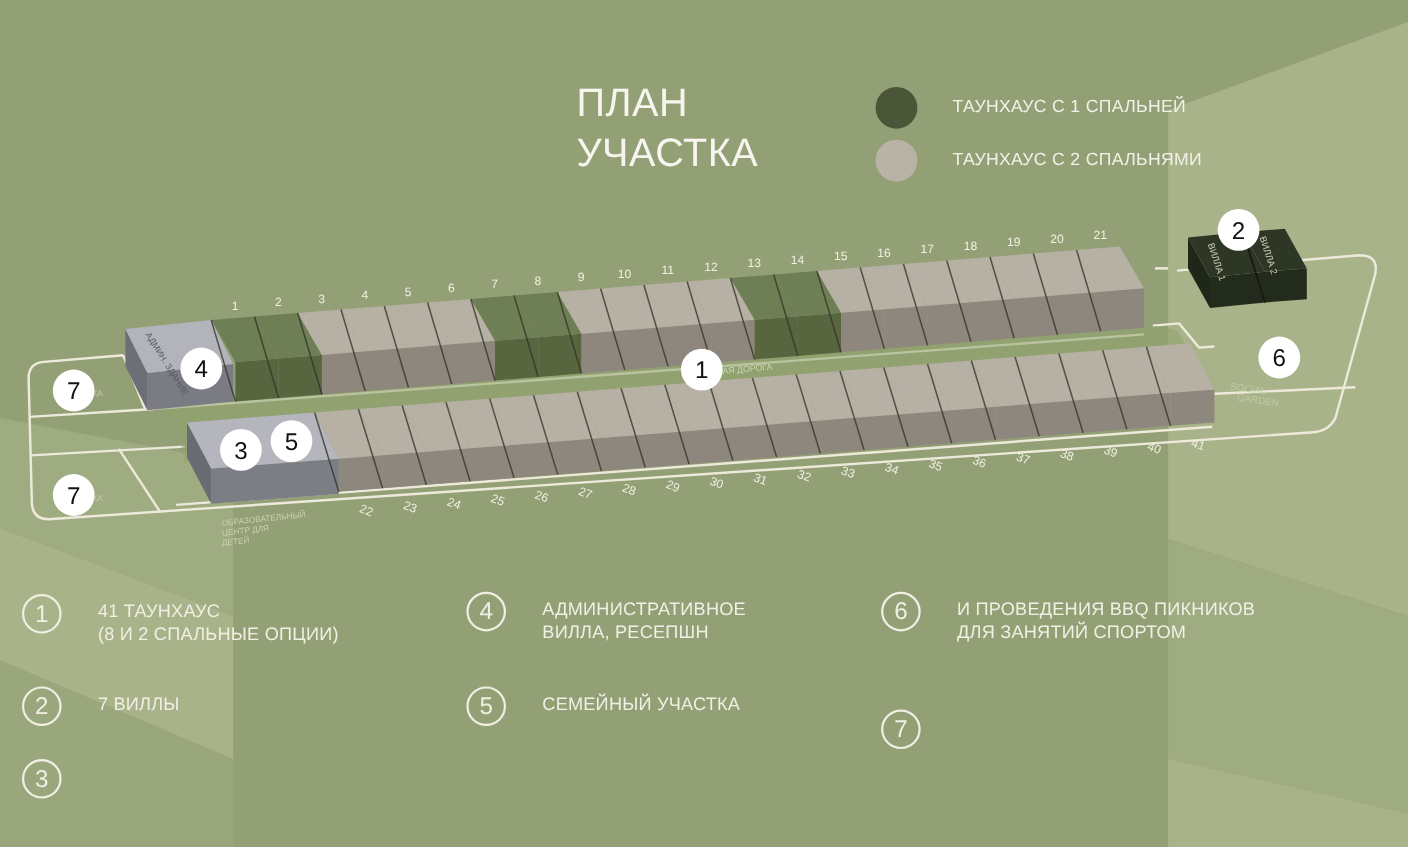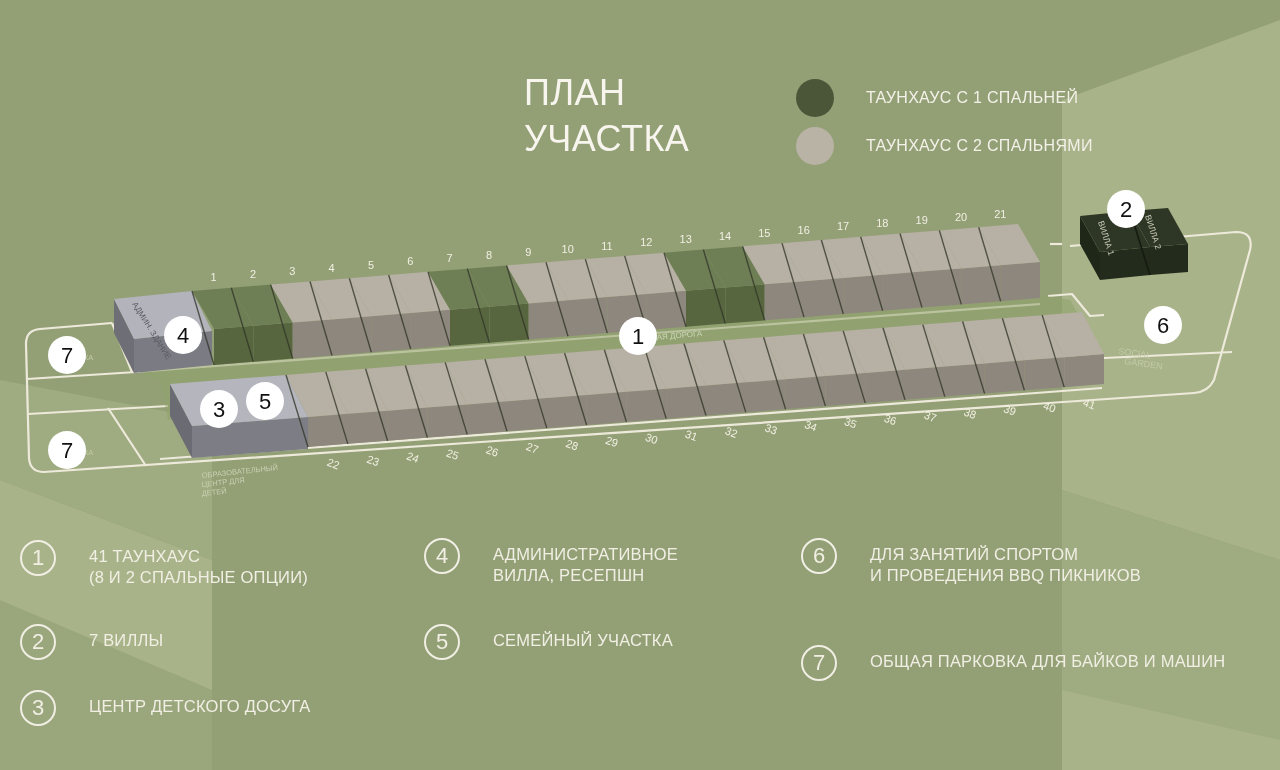--- a/index.html
+++ b/index.html
@@ -372,42 +372,36 @@
     </div>
 </div>
 <div class="key" style="left:20px;top:630px">
   <div class="key-badge">2</div>
   <div class="key-text">
       <div>7 ВИЛЛЫ</div>
     </div>
 </div>
 <div class="key" style="left:20px;top:696px">
   <div class="key-badge">3</div>
-  <div class="key-text">
-      <div>ЦЕНТР ДЕТСКОГО ДОСУГА</div>
-    </div>
 </div>
 <div class="key" style="left:424px;top:544px">
   <div class="key-badge">4</div>
   <div class="key-text">
       <div>АДМИНИСТРАТИВНОЕ</div>
       <div>ВИЛЛА, РЕСЕПШН</div>
     </div>
 </div>
 <div class="key" style="left:424px;top:630px">
   <div class="key-badge">5</div>
   <div class="key-text">
       <div>СЕМЕЙНЫЙ УЧАСТКА</div>
     </div>
 </div>
 <div class="key" style="left:801px;top:544px">
   <div class="key-badge">6</div>
   <div class="key-text">
+      <div>И ПРОВЕДЕНИЯ BBQ ПИКНИКОВ</div>
       <div>ДЛЯ ЗАНЯТИЙ СПОРТОМ</div>
-      <div>И ПРОВЕДЕНИЯ BBQ ПИКНИКОВ</div>
     </div>
 </div>
 <div class="key" style="left:801px;top:651px">
   <div class="key-badge">7</div>
-  <div class="key-text">
-      <div>ОБЩАЯ ПАРКОВКА ДЛЯ БАЙКОВ И МАШИН</div>
-    </div>
 </div>
 
 </body></html>

